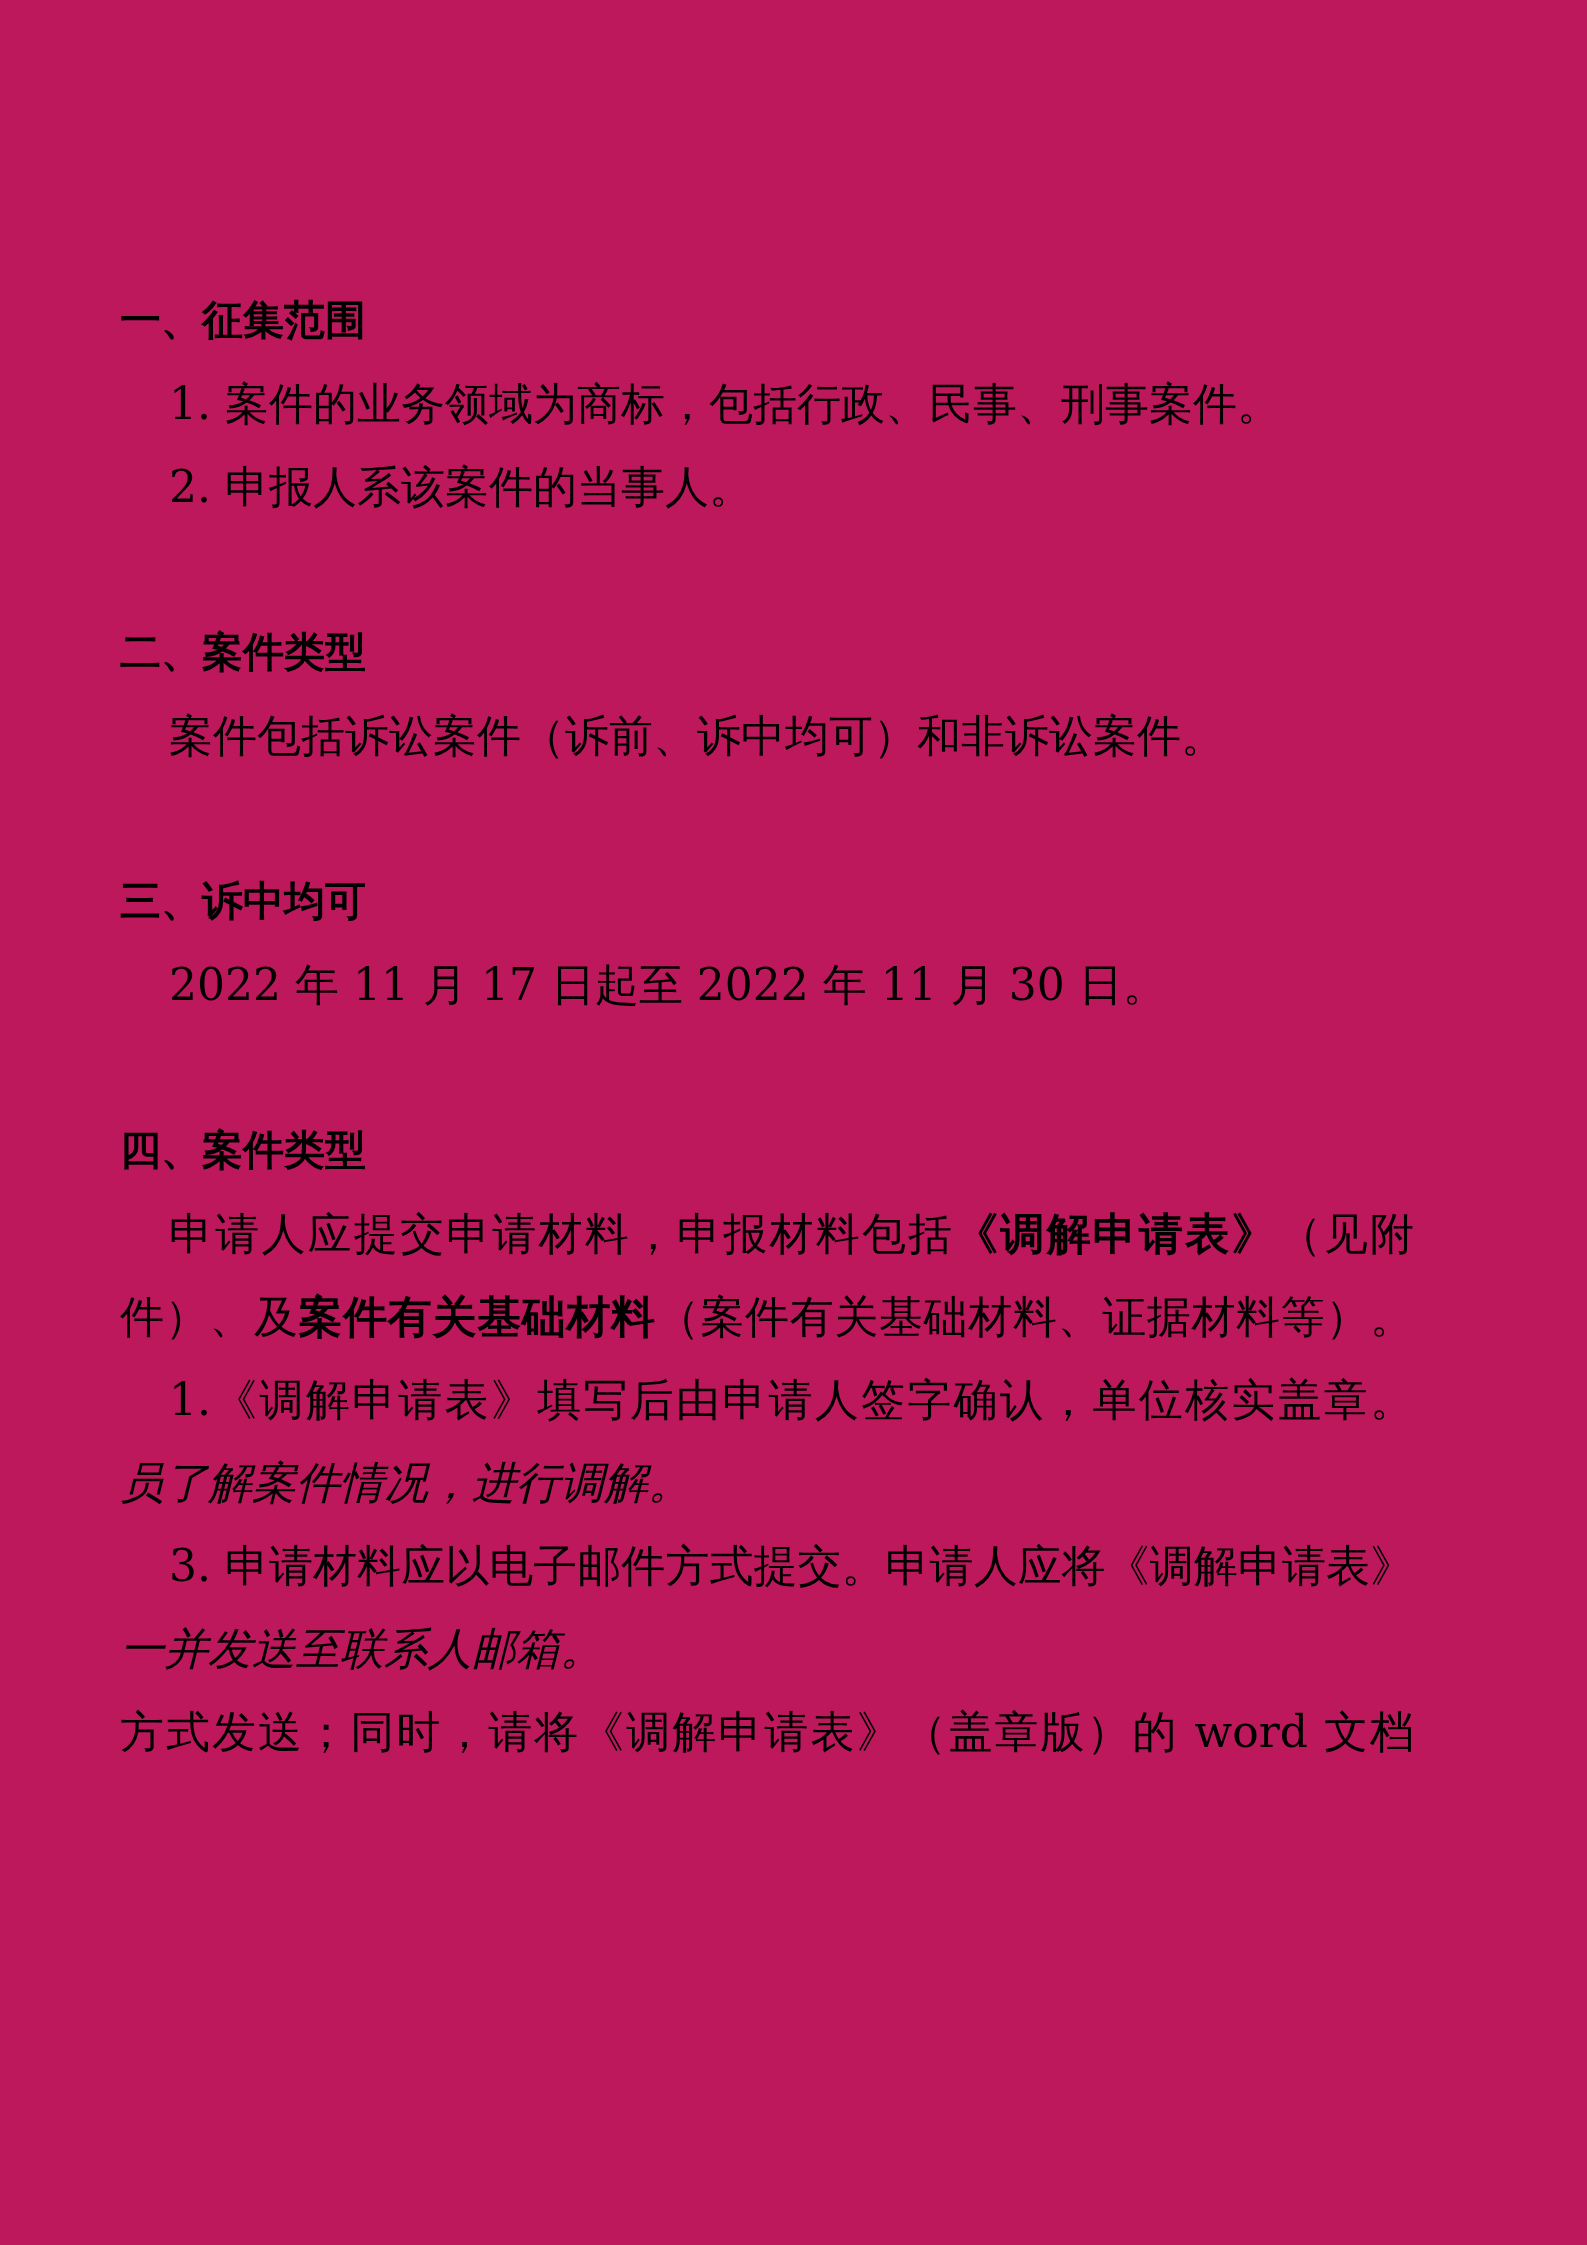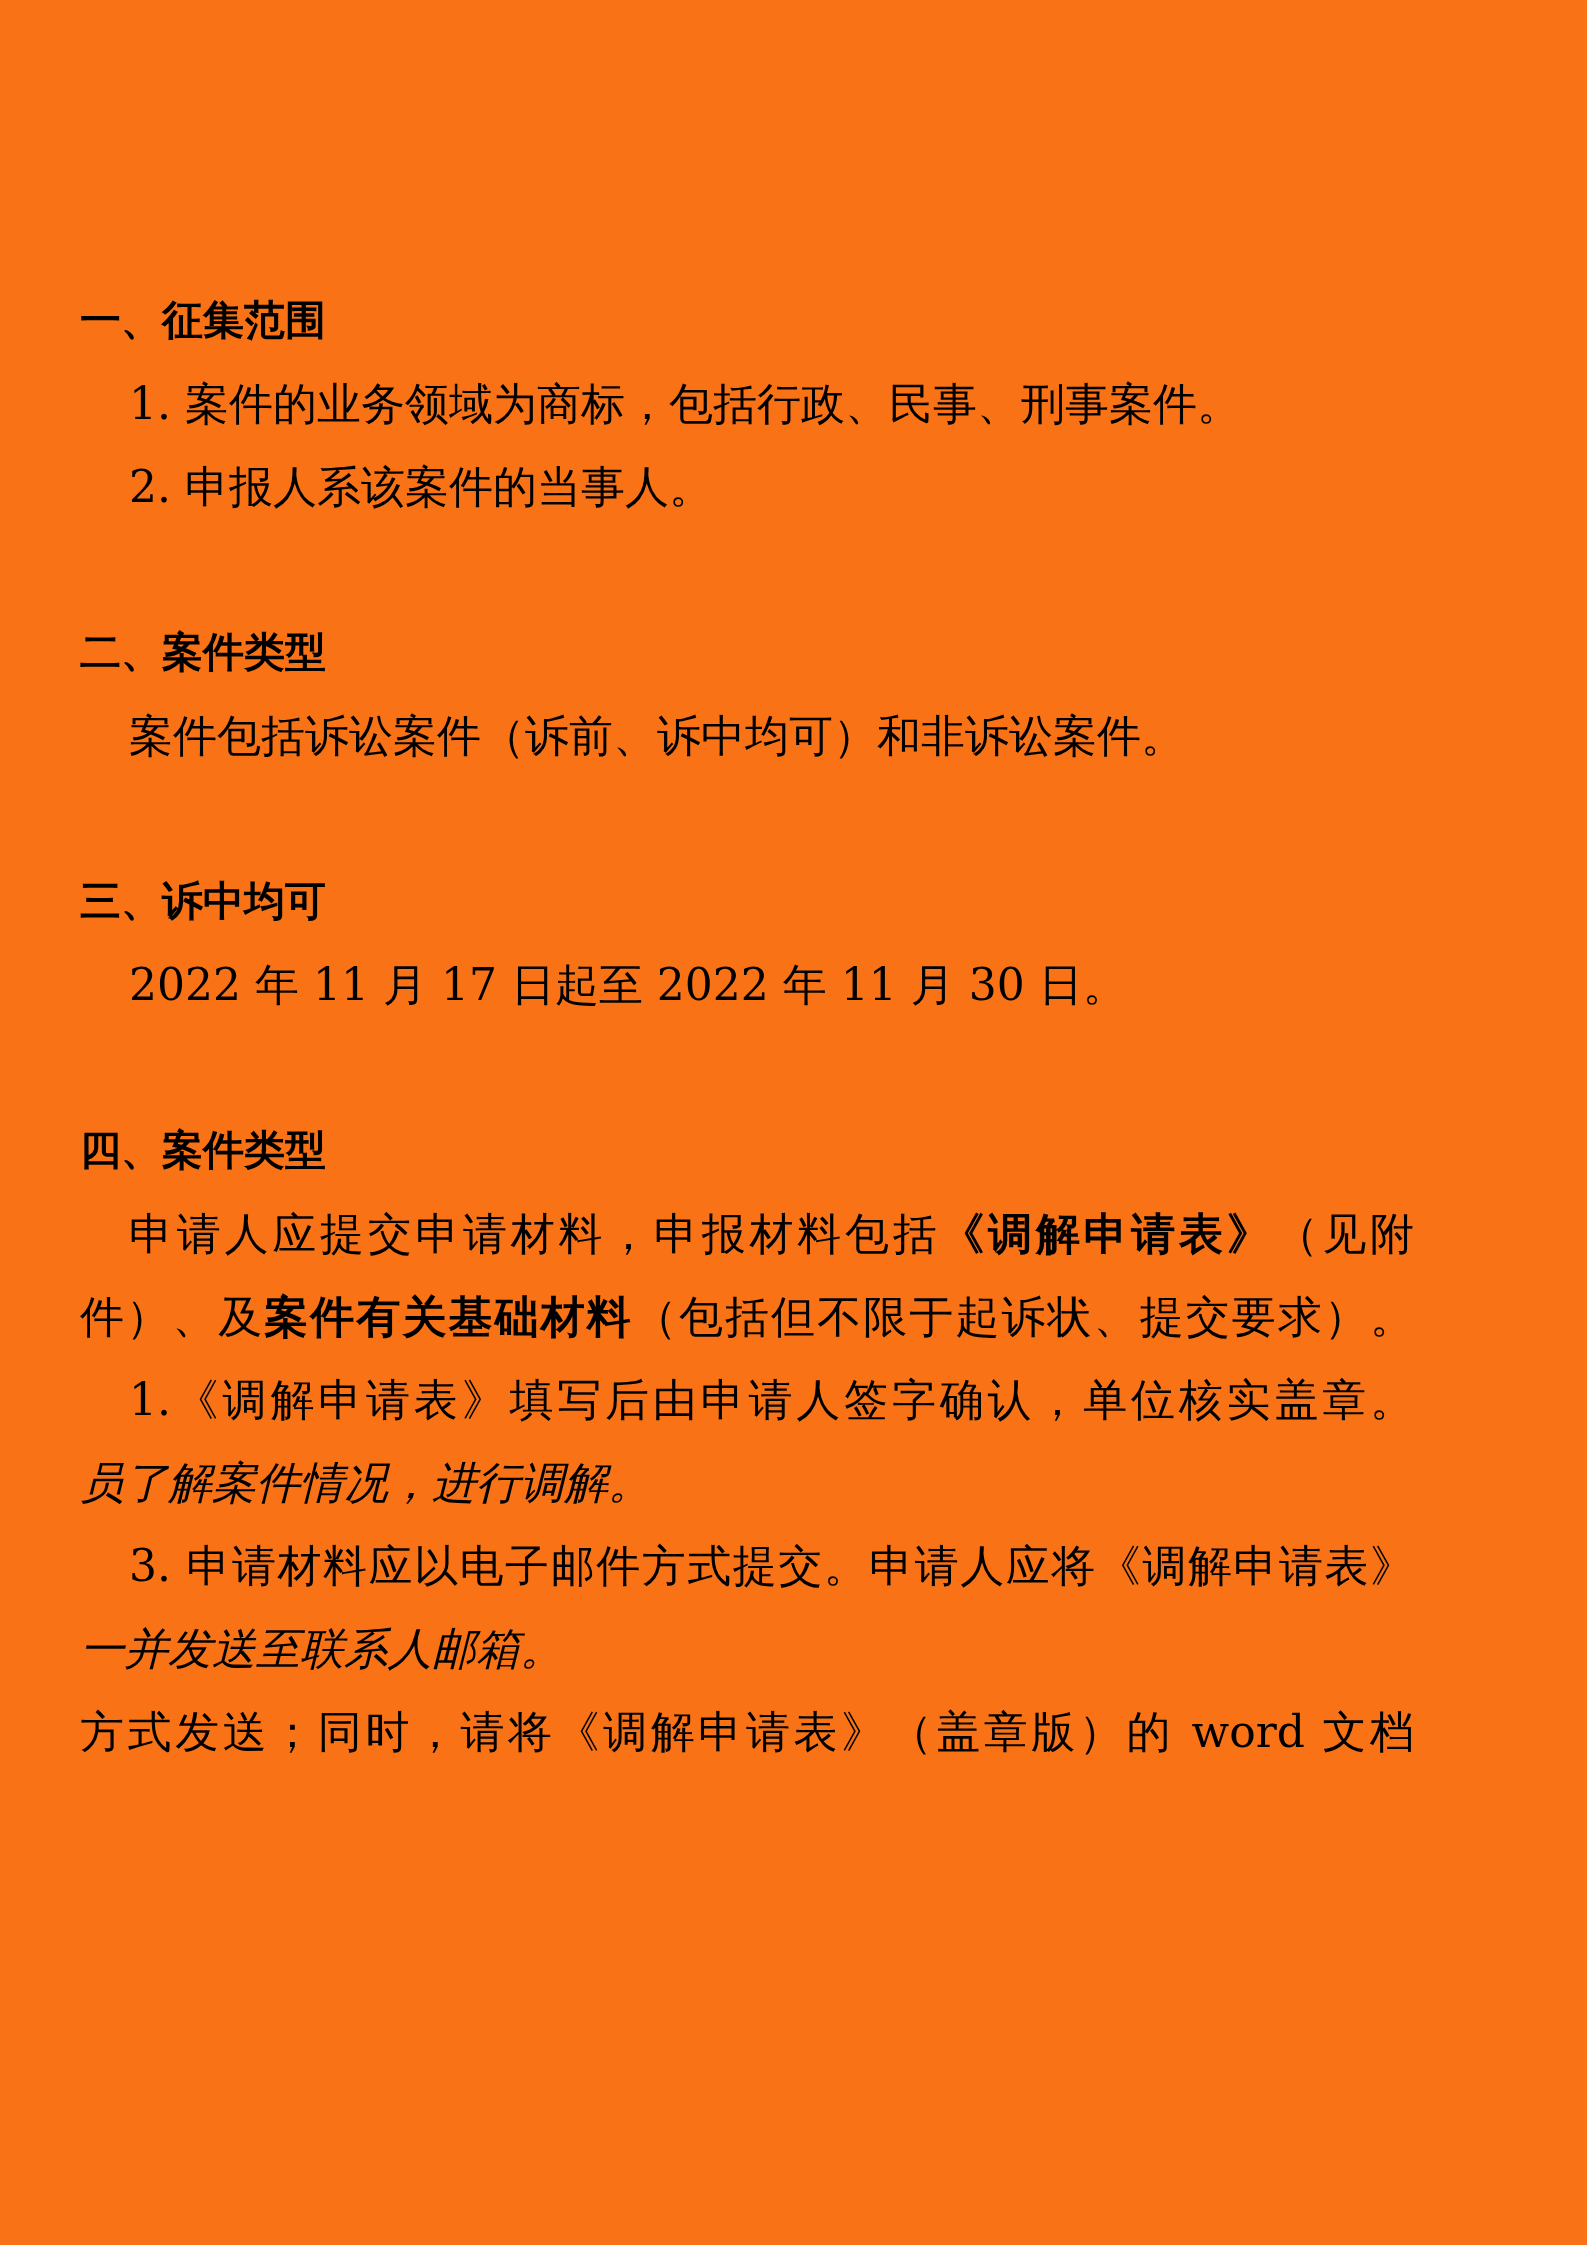--- a/index.html
+++ b/index.html
@@ -11,22 +11,22 @@
     height: 2245px;
     background: #ffffff;
     color: #000000;
     font-family: "DejaVu Serif", "Liberation Serif", serif;
     overflow: hidden;
   }
   .page {
     box-sizing: border-box;
     width: 1587px;
     height: 2245px;
-    padding: 279px 173px 0 80px; 
-    background: #f97316;
+    padding: 279px 173px 0 120px; 
+    background: #be185d;
   }
   .row {
     height: 83px;
     line-height: 83px;
     font-size: 44px;
     white-space: nowrap;
   }
   .wrap { white-space: normal; font-style: italic; }
   .heading {
     margin: 0;
@@ -65,21 +65,21 @@
   </section>
 
   <section class="doc-section gap">
     <h2 class="row heading">四、案件类型</h2>
 
     <div class="row indent justify">
       <span>申请人应提交申请材料，申报材料包括</span><span class="bold">《调解申请表》</span><span>（见附</span>
     </div>
 
     <div class="row justify">
-      <span>件）、及</span><span class="bold">案件有关基础材料</span><span>（包括但不限于起诉状、提交要求）。</span>
+      <span>件）、及</span><span class="bold">案件有关基础材料</span><span>（案件有关基础材料、证据材料等）。</span>
     </div>
 
     <div class="row indent justify">1.《调解申请表》填写后由申请人签字确认，单位核实盖章。</div>
     <div class="row wrap">员了解案件情况，进行调解。</div>
     <div class="row indent justify">3. 申请材料应以电子邮件方式提交。申请人应将《调解申请表》</div>
     <div class="row wrap">一并发送至联系人邮箱。</div>
     <div class="row justify">方式发送；同时，请将《调解申请表》（盖章版）的 word 文档</div>
   </section>
 
 </div>

